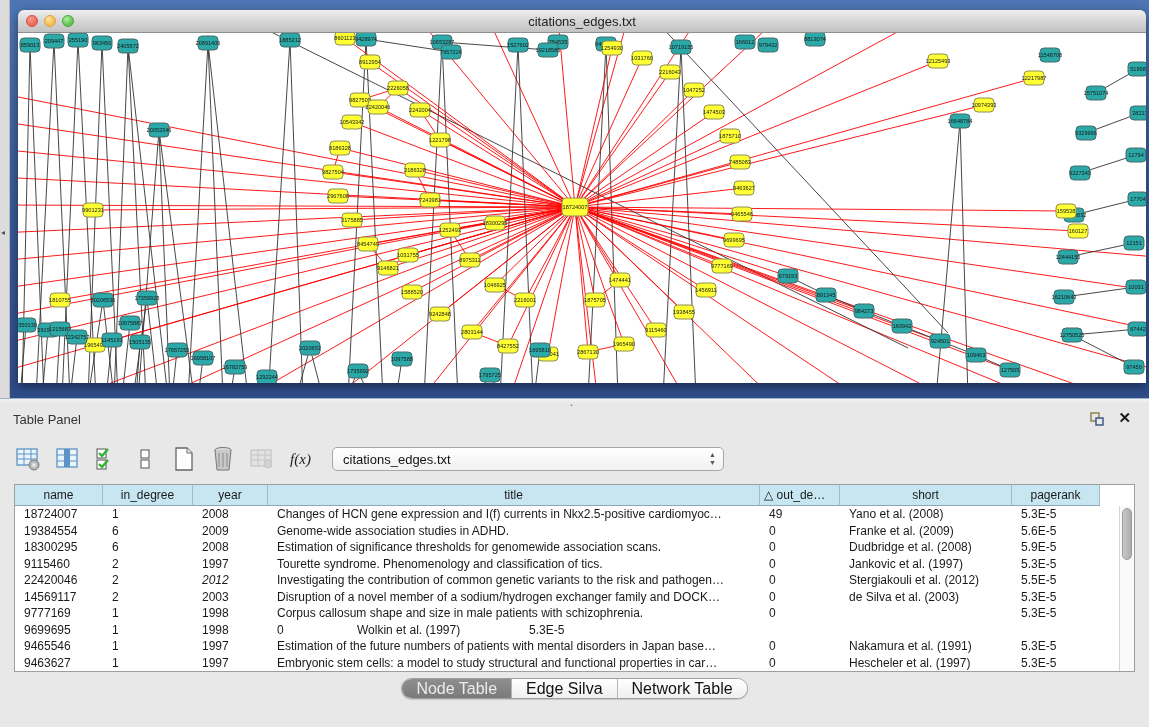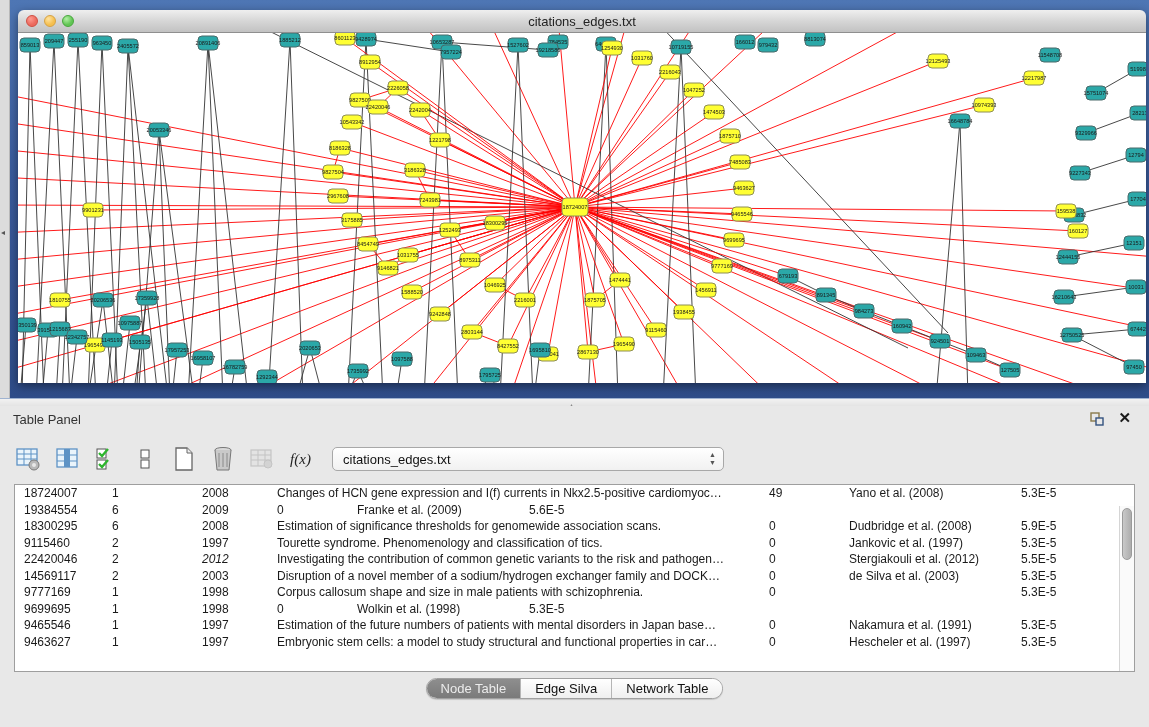--- a/index.html
+++ b/index.html
@@ -57,21 +57,21 @@
   .tcell { font-size:12px; color:#1a1a1a; white-space:nowrap; overflow:hidden;
     padding-left:9px; flex:none; line-height:16.5px; }
   #vscroll { position:absolute; right:0; top:21px; bottom:0; width:15px;
     background:#FAFAFA; border-left:1px solid #D5D5D5; }
   #vscroll .thumb { position:absolute; left:2px; top:2px; width:10px; height:52px;
     border-radius:5px; background:linear-gradient(90deg,#C9C9C9,#ADADAD); border:1px solid #9A9A9A; }
 
   #tab-strip { position:absolute; left:0; top:272px; width:1149px; height:24px; text-align:center; }
   #segment { display:inline-flex; height:21px; border:1px solid #A0A0A0; border-radius:11px;
     overflow:hidden; background:#FFFFFF; box-shadow:0 1px 1px rgba(0,0,0,.15); }
-  .seg { padding:0 14px; font-size:13px; line-height:20px; color:#111;
+  .seg { padding:0 14px; font-size:16px; line-height:20px; color:#111;
     background:linear-gradient(180deg,#FFFFFF,#EFEFEF); cursor:pointer; }
   .seg + .seg { border-left:1px solid #B5B5B5; }
   .seg.active { background:linear-gradient(180deg,#8E8E8E,#7A7A7A); color:#ECECEC; }
 
   #status-bar { position:absolute; left:0; top:300px; width:1149px; height:21px; }
   #memory-label { position:absolute; right:38px; top:4px; font-size:11px; color:#333; }
   #memory-dot { position:absolute; right:16px; top:2px; width:15px; height:15px; border-radius:50%;
     background:radial-gradient(circle at 35% 30%,#8FE58F,#3FBE3F 65%); border:1px solid #2F8F2F; }
 </style>
 </head>
@@ -805,34 +805,44 @@
       </svg>
     </span>
     <span class="tb-icon" id="fx-icon">f(x)</span>
     <div id="table-select">
       <span>citations_edges.txt</span>
       <span class="stepper">▲<br>▼</span>
     </div>
   </div>
 
   <div id="data-table">
+    <div id="header-row">
+        <div class="hcell" style="width: 88px;">name</div>
+        <div class="hcell" style="width: 90px;">in_degree</div>
+        <div class="hcell" style="width: 75px;">year</div>
+        <div class="hcell" style="width: 492px;">title</div>
+        <div class="hcell left" style="width: 80px;">△ out_de…</div>
+        <div class="hcell" style="width: 172px;">short</div>
+        <div class="hcell" style="width: 88px;">pagerank</div>
+      </div>
     <div id="table-body">
         <div class="trow">
           <div class="tcell" style="width: 88px;">18724007</div>
           <div class="tcell" style="width: 90px;">1</div>
           <div class="tcell" style="width: 75px;">2008</div>
           <div class="tcell" style="width: 492px;">Changes of HCN gene expression and I(f) currents in Nkx2.5-positive cardiomyoc…</div>
           <div class="tcell" style="width: 80px;">49</div>
           <div class="tcell" style="width: 172px;">Yano et al. (2008)</div>
           <div class="tcell" style="width: 88px;">5.3E-5</div>
         </div>
         <div class="trow">
           <div class="tcell" style="width: 88px;">19384554</div>
           <div class="tcell" style="width: 90px;">6</div>
           <div class="tcell" style="width: 75px;">2009</div>
+          <div class="tcell" style="width: 492px;">Genome-wide association studies in ADHD.</div>
           <div class="tcell" style="width: 80px;">0</div>
           <div class="tcell" style="width: 172px;">Franke et al. (2009)</div>
           <div class="tcell" style="width: 88px;">5.6E-5</div>
         </div>
         <div class="trow">
           <div class="tcell" style="width: 88px;">18300295</div>
           <div class="tcell" style="width: 90px;">6</div>
           <div class="tcell" style="width: 75px;">2008</div>
           <div class="tcell" style="width: 492px;">Estimation of significance thresholds for genomewide association scans.</div>
           <div class="tcell" style="width: 80px;">0</div>
@@ -873,21 +883,21 @@
           <div class="tcell" style="width: 492px;">Corpus callosum shape and size in male patients with schizophrenia.</div>
           <div class="tcell" style="width: 80px;">0</div>
           <div class="tcell" style="width: 172px; margin-top: 40px;">Tibbo et al. (1998)</div>
           <div class="tcell" style="width: 88px;">5.3E-5</div>
         </div>
         <div class="trow">
           <div class="tcell" style="width: 88px;">9699695</div>
           <div class="tcell" style="width: 90px;">1</div>
           <div class="tcell" style="width: 75px;">1998</div>
           <div class="tcell" style="width: 80px;">0</div>
-          <div class="tcell" style="width: 172px;">Wolkin et al. (1998)</div>
+          <div class="tcell" style="width: 172px;">Wolkin et al. (1997)</div>
           <div class="tcell" style="width: 88px;">5.3E-5</div>
         </div>
         <div class="trow">
           <div class="tcell" style="width: 88px;">9465546</div>
           <div class="tcell" style="width: 90px;">1</div>
           <div class="tcell" style="width: 75px;">1997</div>
           <div class="tcell" style="width: 492px;">Estimation of the future numbers of patients with mental disorders in Japan base…</div>
           <div class="tcell" style="width: 80px;">0</div>
           <div class="tcell" style="width: 172px;">Nakamura et al. (1991)</div>
           <div class="tcell" style="width: 88px;">5.3E-5</div>

